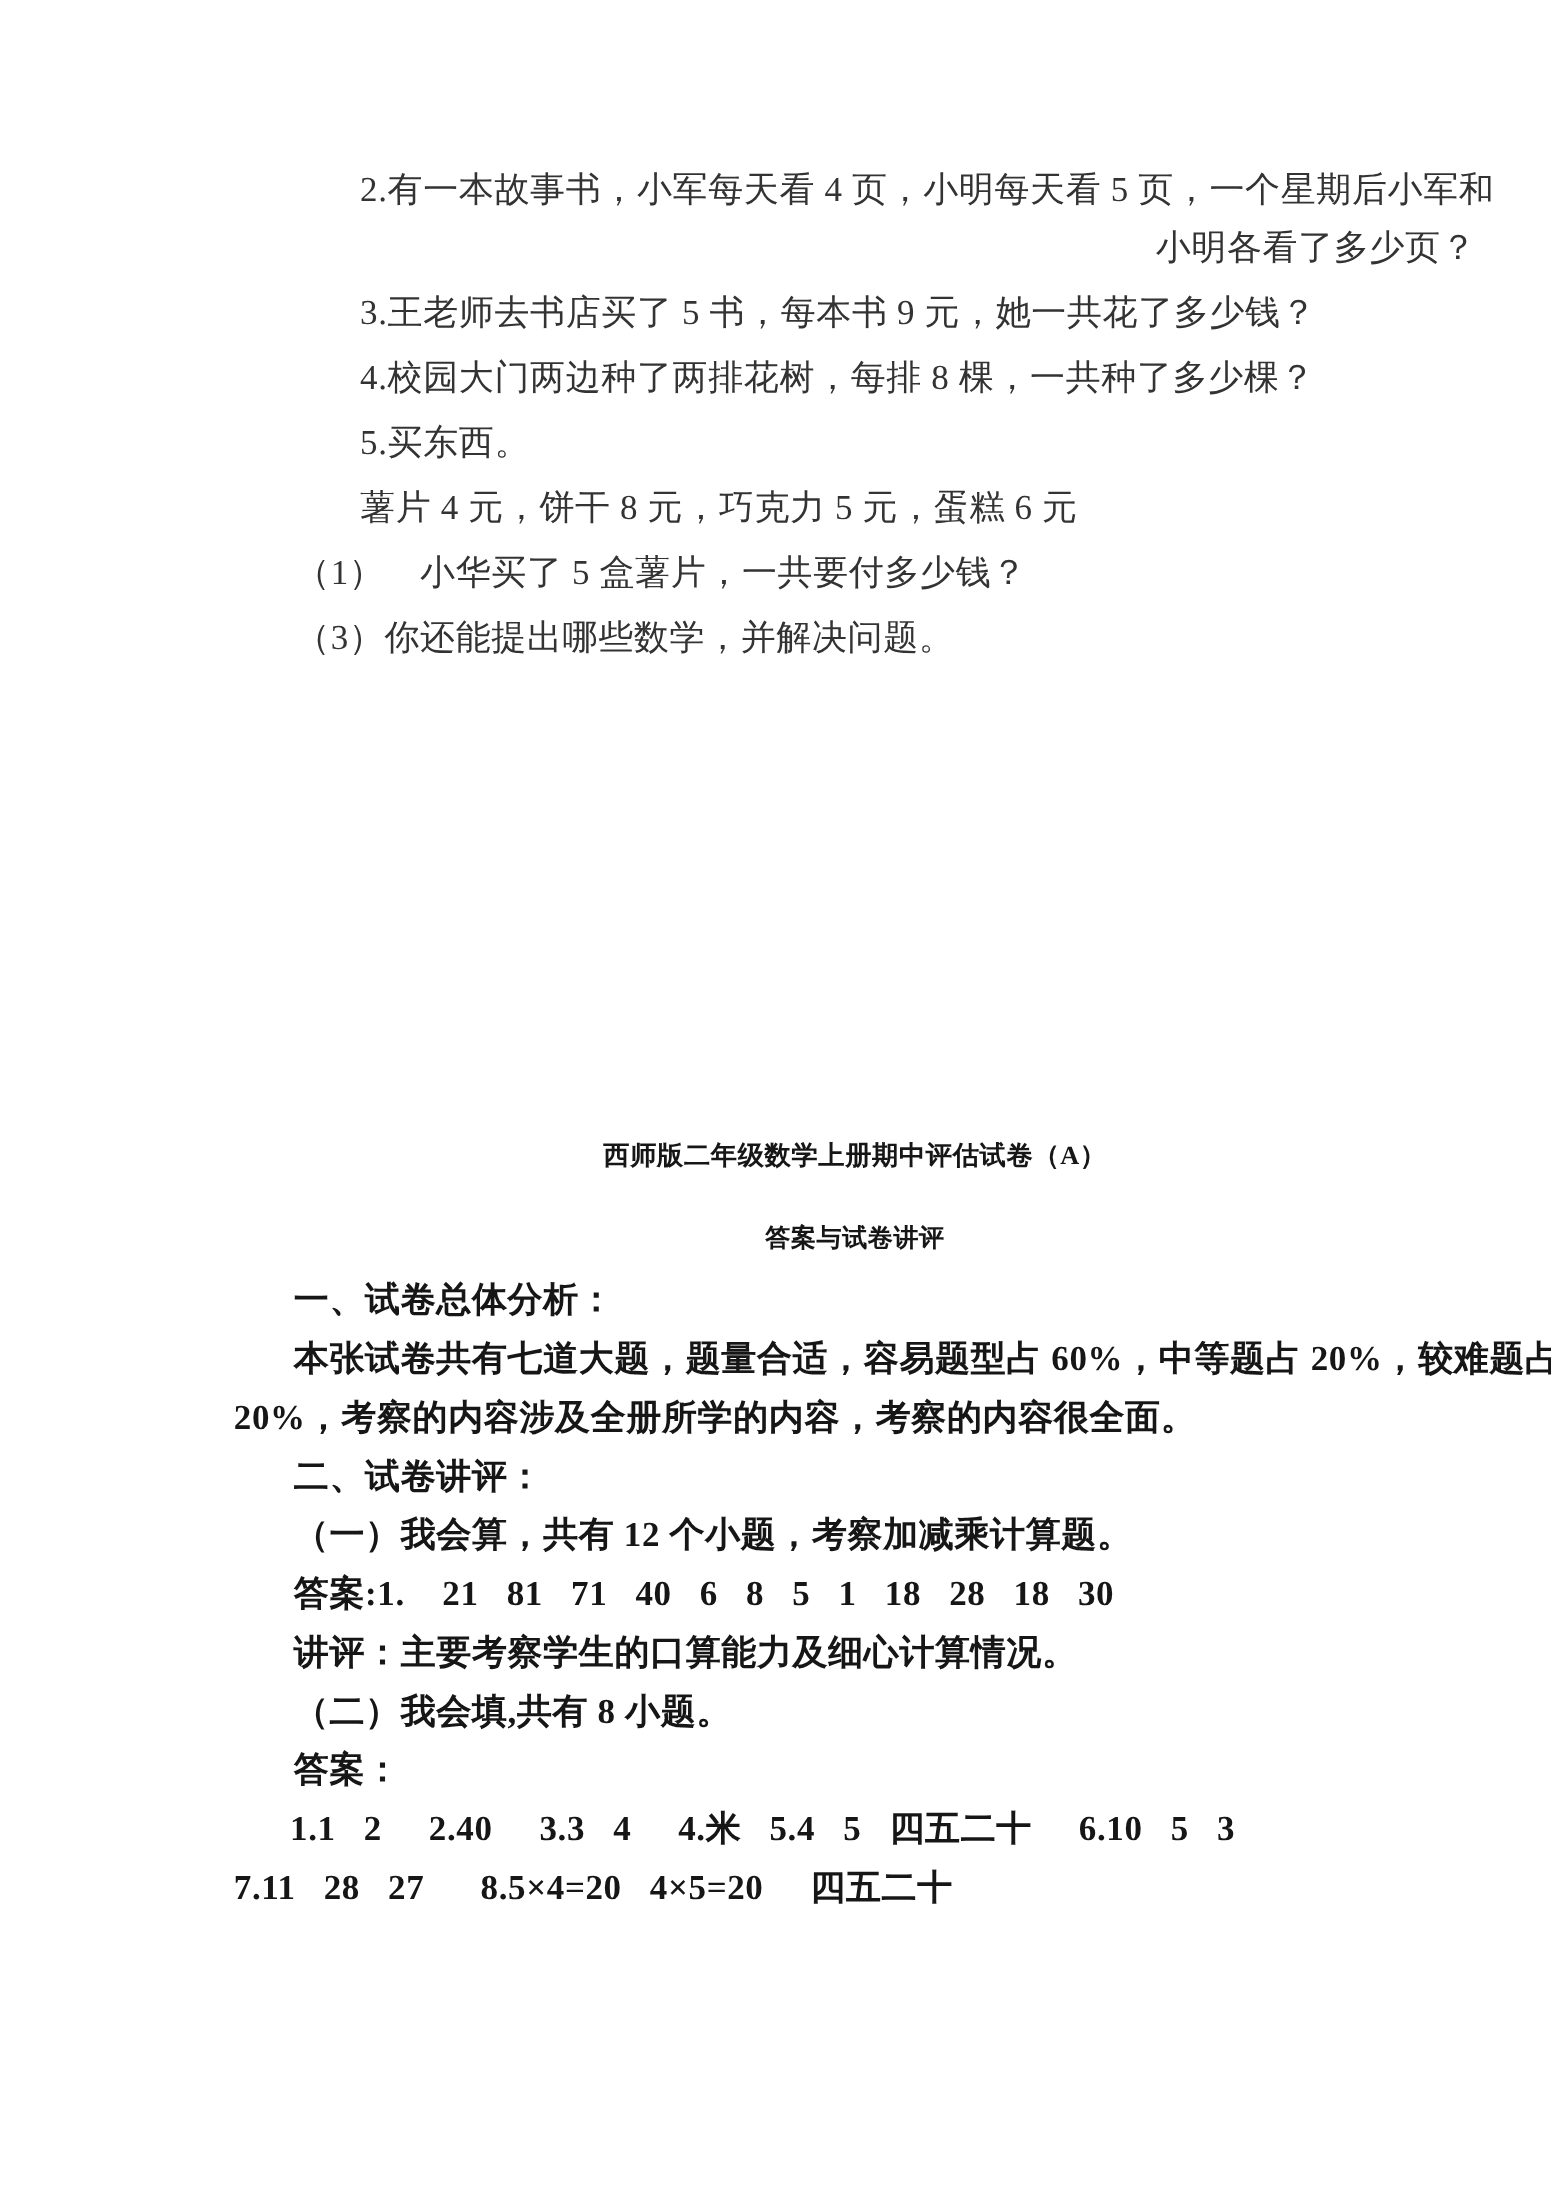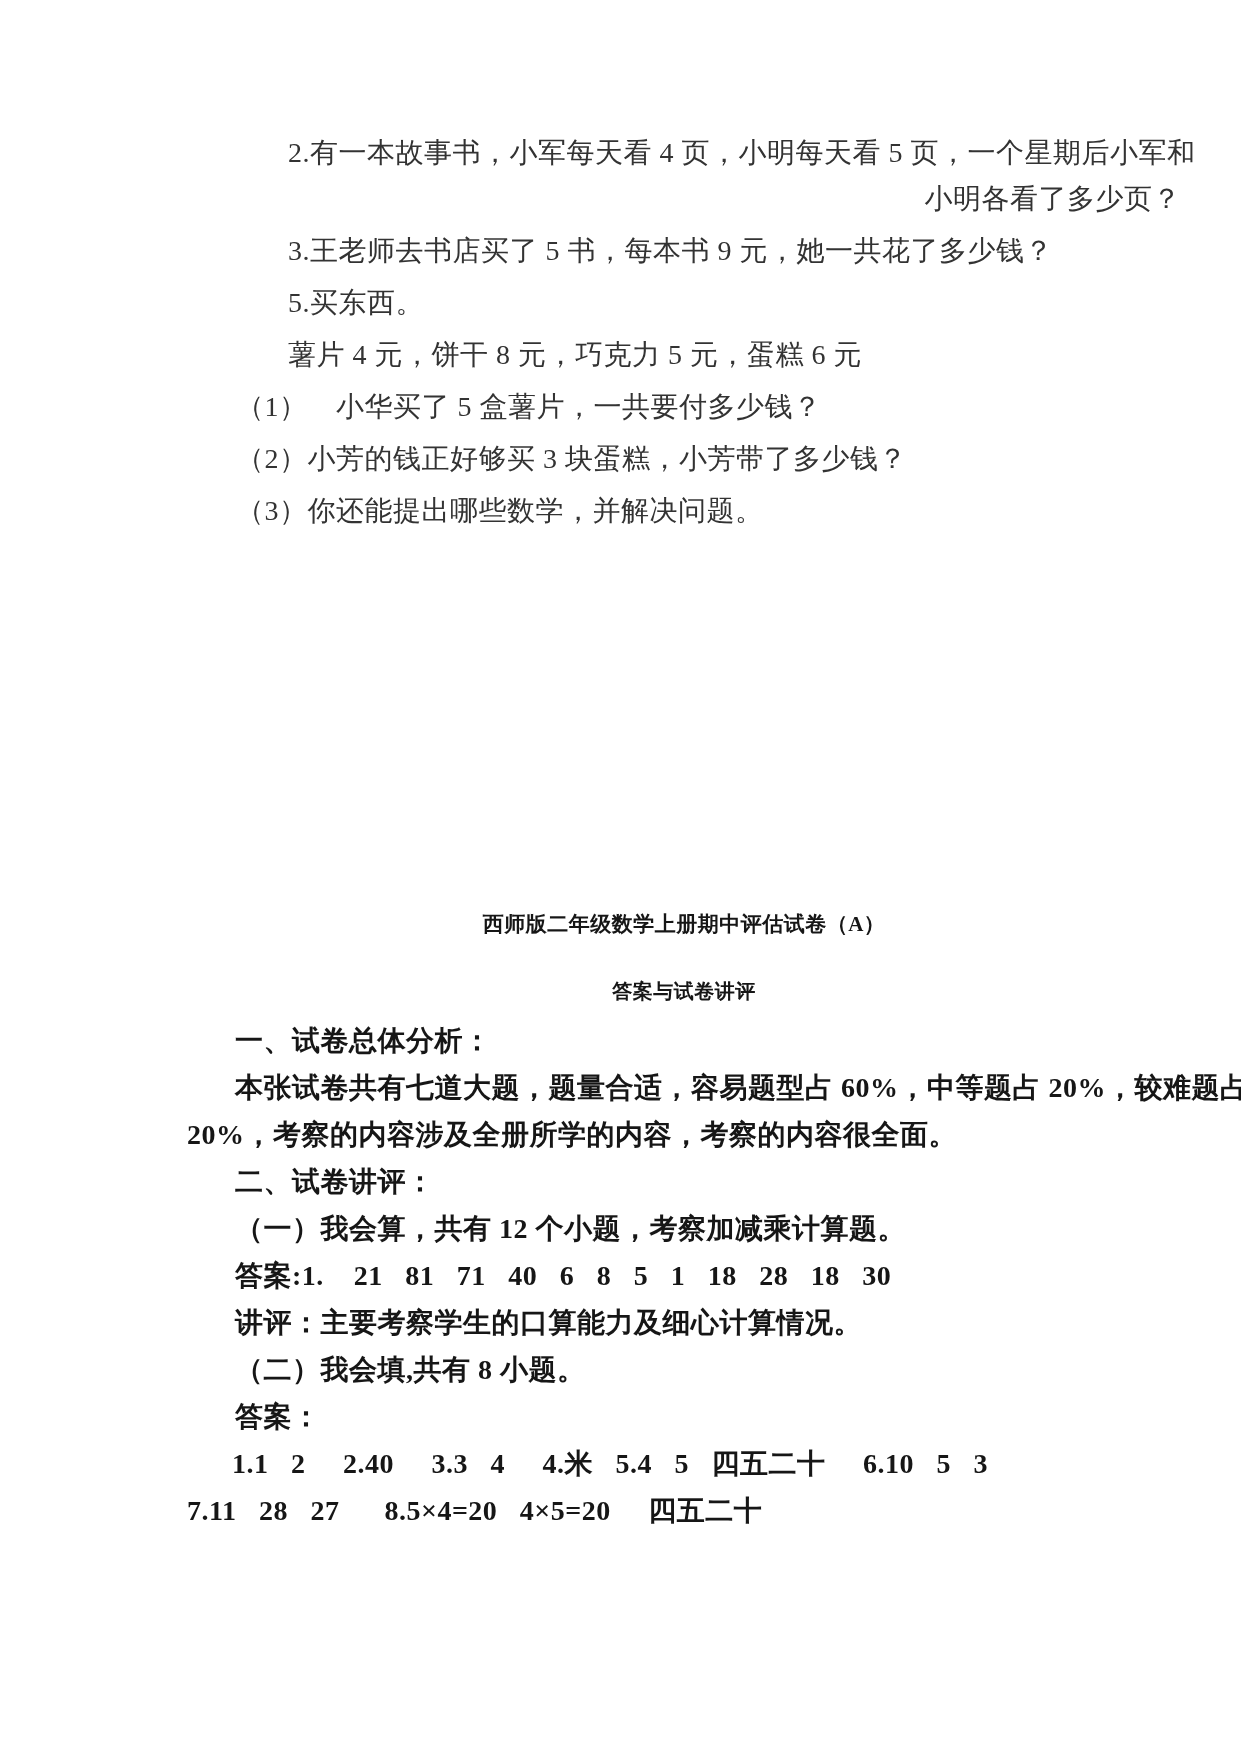--- a/index.html
+++ b/index.html
@@ -63,24 +63,24 @@
 </style>
 </head>
 <body>
 
 <div class="page">
 
   <section class="worksheet">
     <p class="ln ind-item">2.有一本故事书，小军每天看 4 页，小明每天看 5 页，一个星期后小军和</p>
     <p class="ln cont">小明各看了多少页？</p>
     <p class="ln ind-item">3.王老师去书店买了 5 书，每本书 9 元，她一共花了多少钱？</p>
+    <p class="ln ind-item">4.校园大门两边种了两排花树，每排 8 棵，一共种了多少棵？</p>
     <p class="ln ind-item">5.买东西。</p>
     <p class="ln ind-item">薯片 4 元，饼干 8 元，巧克力 5 元，蛋糕 6 元</p>
     <p class="ln ind-sub">（1）　小华买了 5 盒薯片，一共要付多少钱？</p>
-    <p class="ln ind-sub">（2）小芳的钱正好够买 3 块蛋糕，小芳带了多少钱？</p>
     <p class="ln ind-sub">（3）你还能提出哪些数学，并解决问题。</p>
   </section>
 
   <section class="review">
     <h1 class="title">西师版二年级数学上册期中评估试卷（A）</h1>
     <h2 class="subtitle">答案与试卷讲评</h2>
 
     <p class="ln ind">一、试卷总体分析：</p>
     <p class="ln ind">本张试卷共有七道大题，题量合适，容易题型占 60%，中等题占 20%，较难题占：</p>
     <p class="ln">20%，考察的内容涉及全册所学的内容，考察的内容很全面。</p>

